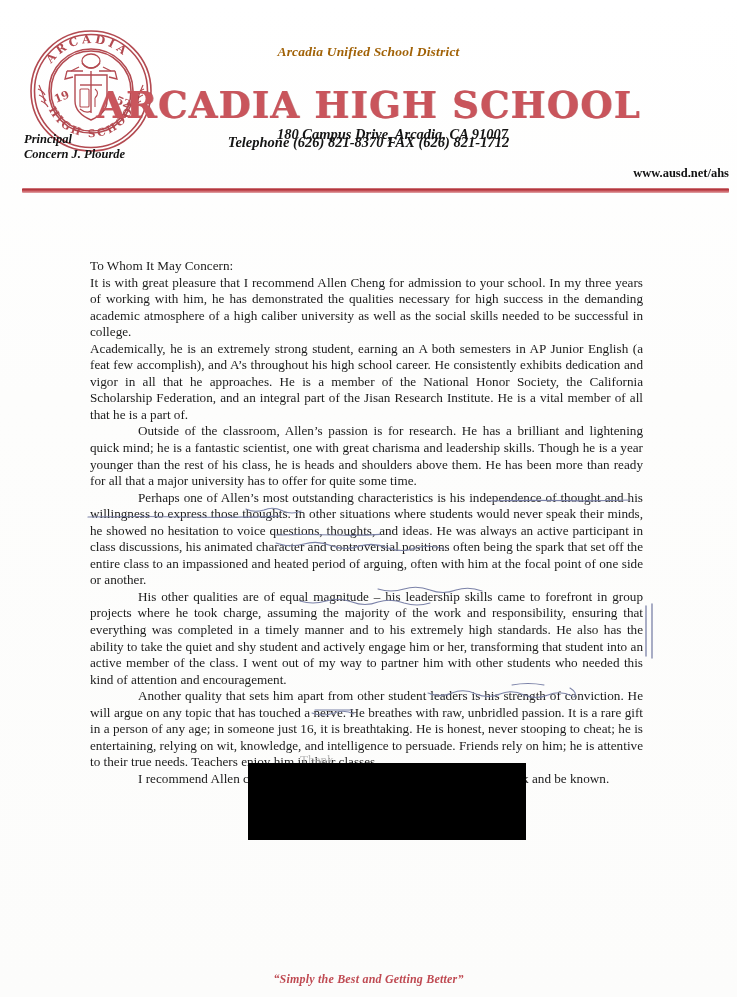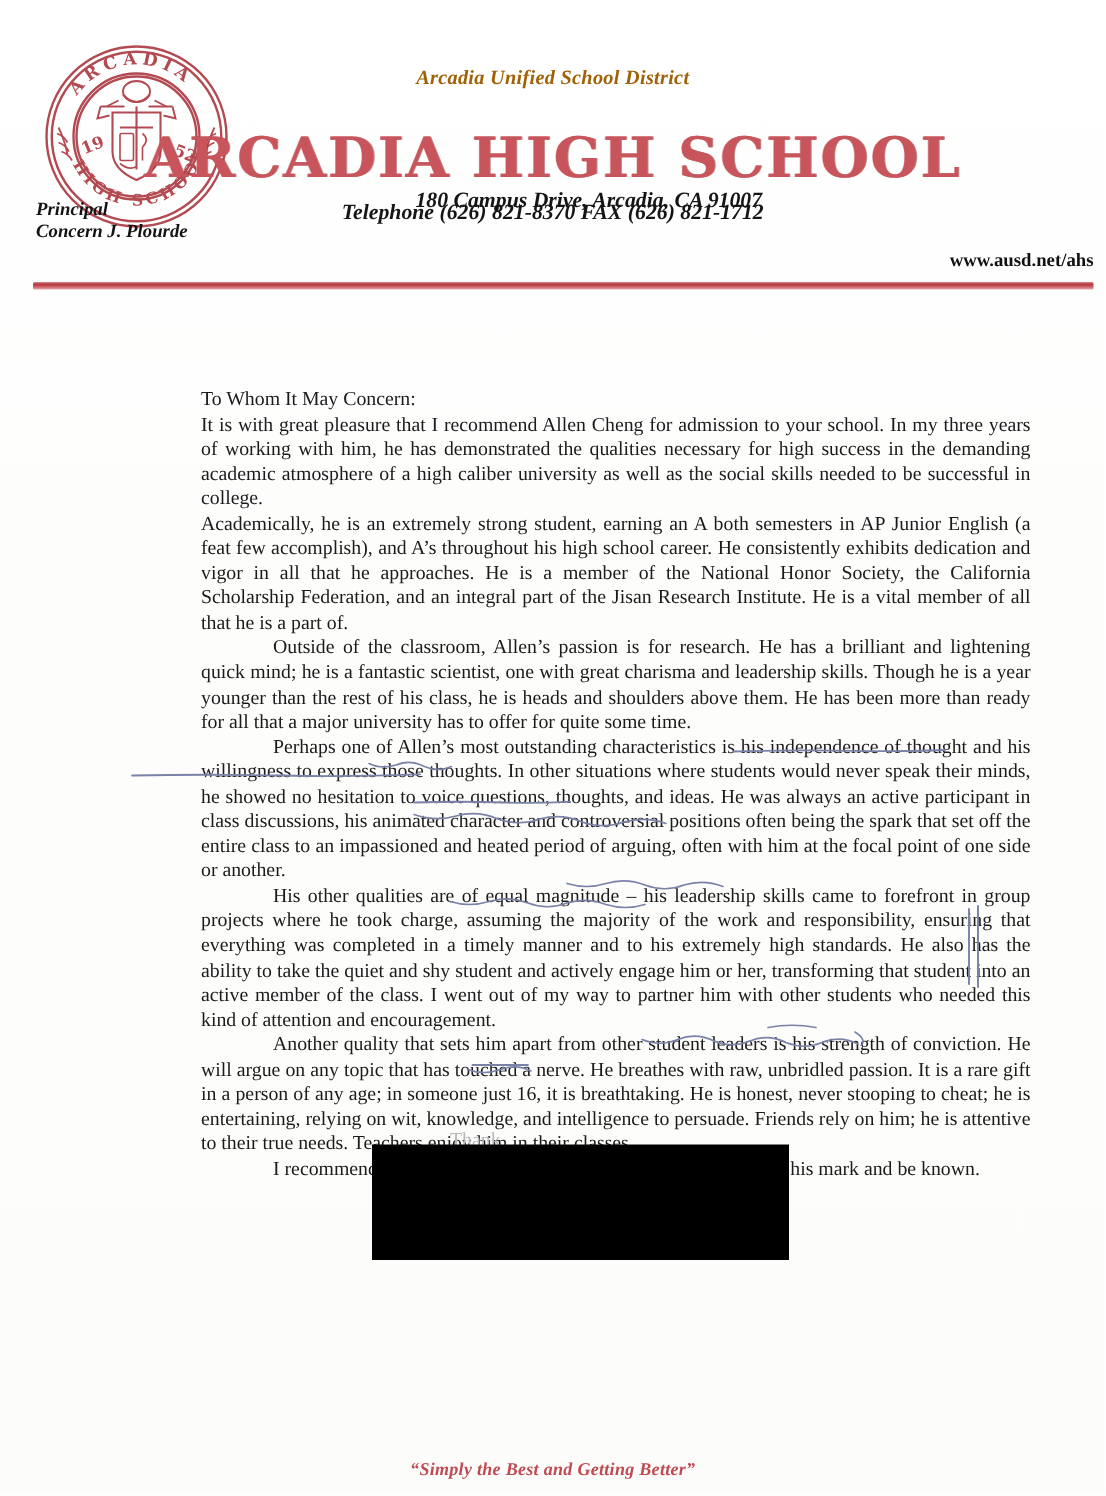--- a/index.html
+++ b/index.html
@@ -125,21 +125,20 @@
   .letter-body {
     position: absolute;
     left: 90px;
     top: 258px;
     width: 553px;
     font-family: "Liberation Serif", serif;
     font-size: 13.2px;
     line-height: 16.55px;
     color: #1b1b1b;
     text-align: left;
-    margin-left: 44px;
   }
   .letter-body p {
     margin: 0;
     text-align: justify;
     text-justify: inter-word;
   }
   .letter-body p.noindent { text-indent: 0; }
   .letter-body p.indent   { text-indent: 48px; }
   .letter-body p.lastline { text-align: left; }
 

